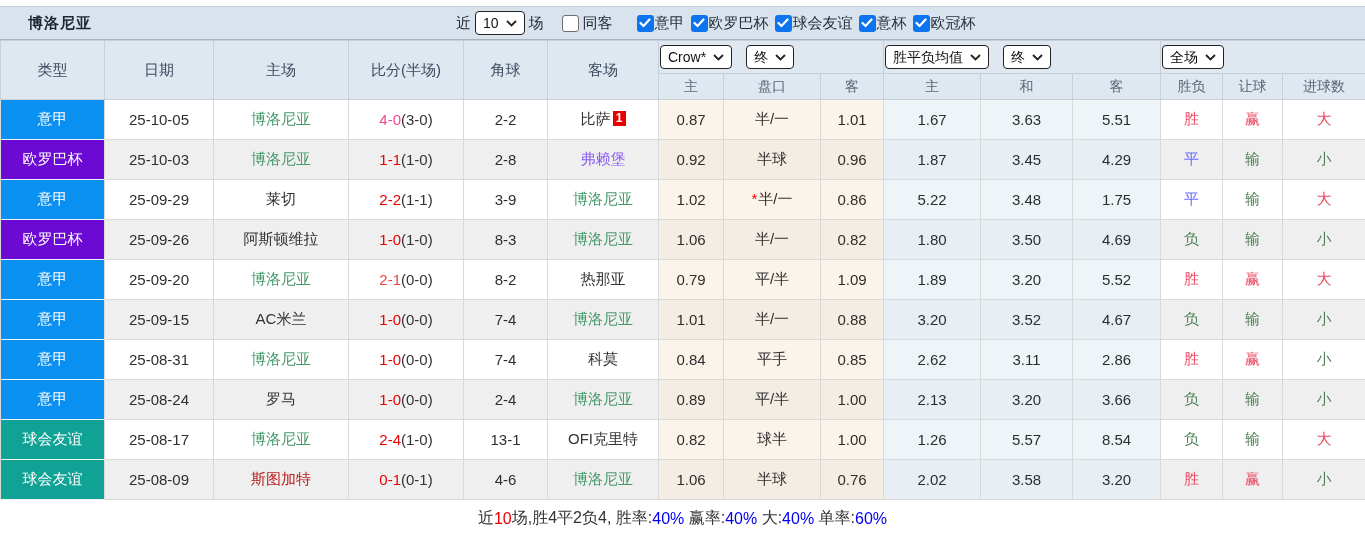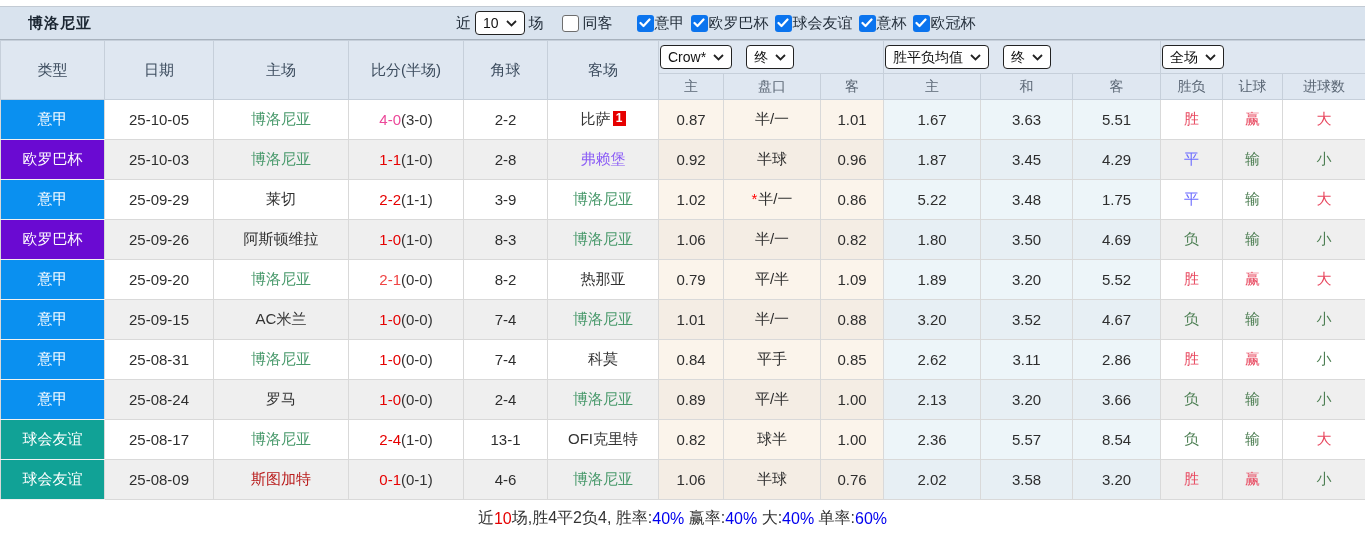--- a/index.html
+++ b/index.html
@@ -357,21 +357,21 @@
       <tr>
     <td class="c-league" style="background: rgb(17, 162, 150);">球会友谊</td>
     <td>25-08-17</td>
     <td><span class="team" style="color: rgb(72, 153, 107);">博洛尼亚</span></td>
     <td><span class="score-main" style="color: rgb(230, 0, 0);">2-4</span><span class="half-score">(1-0)</span></td>
     <td>13-1</td>
     <td><span class="team" style="color: rgb(51, 51, 51);">OFI克里特</span></td>
     <td class="crow">0.82</td>
     <td class="crow"><span>球半</span></td>
     <td class="crow">1.00</td>
-    <td class="avg">2.36</td>
+    <td class="avg">1.26</td>
     <td class="avg">5.57</td>
     <td class="avg">8.54</td>
     <td style="color: rgb(77, 127, 83);">负</td>
     <td style="color: rgb(77, 127, 83);">输</td>
     <td style="color: rgb(232, 72, 95);">大</td>
   </tr>
       <tr>
     <td class="c-league" style="background: rgb(17, 162, 150);">球会友谊</td>
     <td>25-08-09</td>
     <td><span class="team" style="color: #b91c1c;">斯图加特</span></td>

